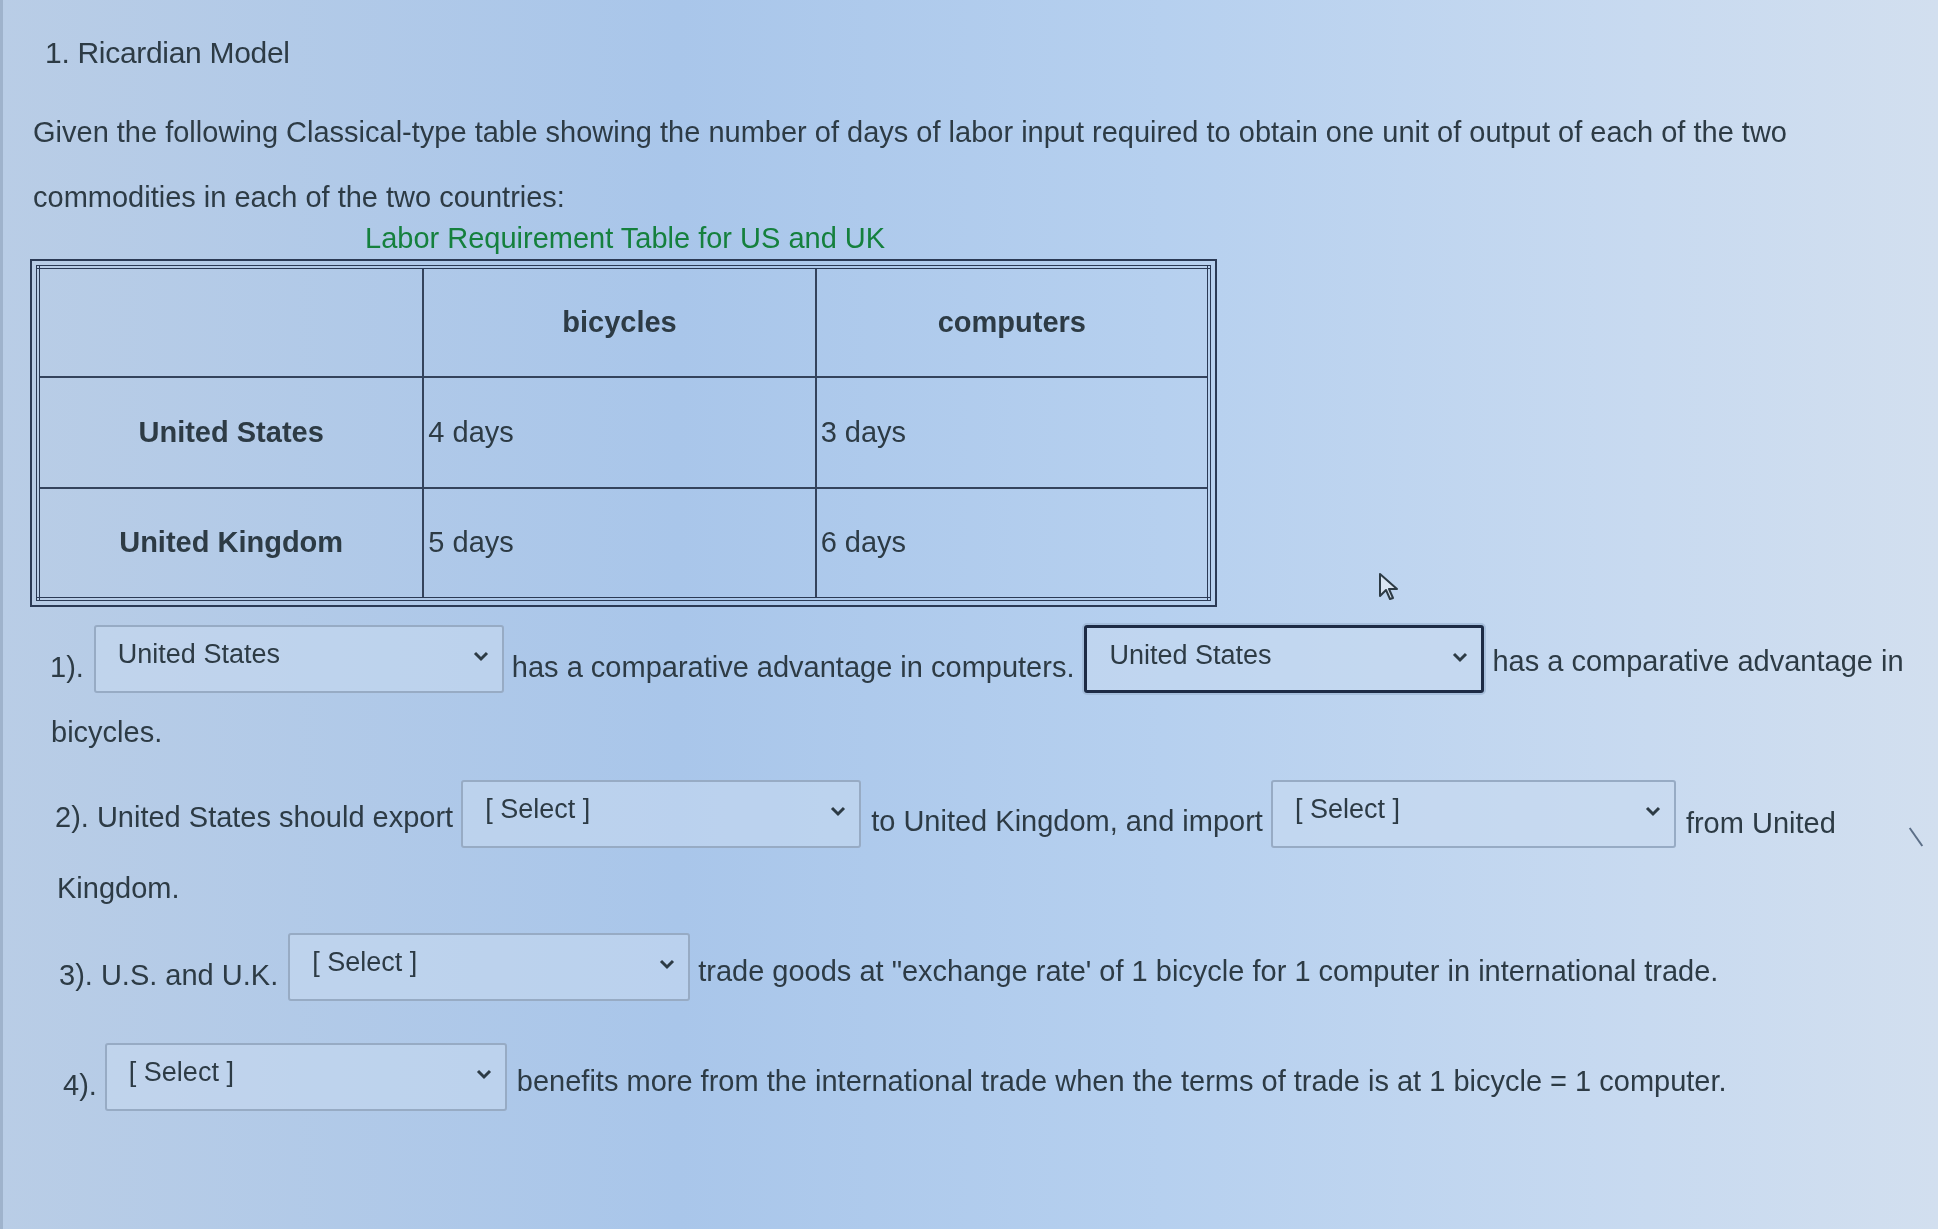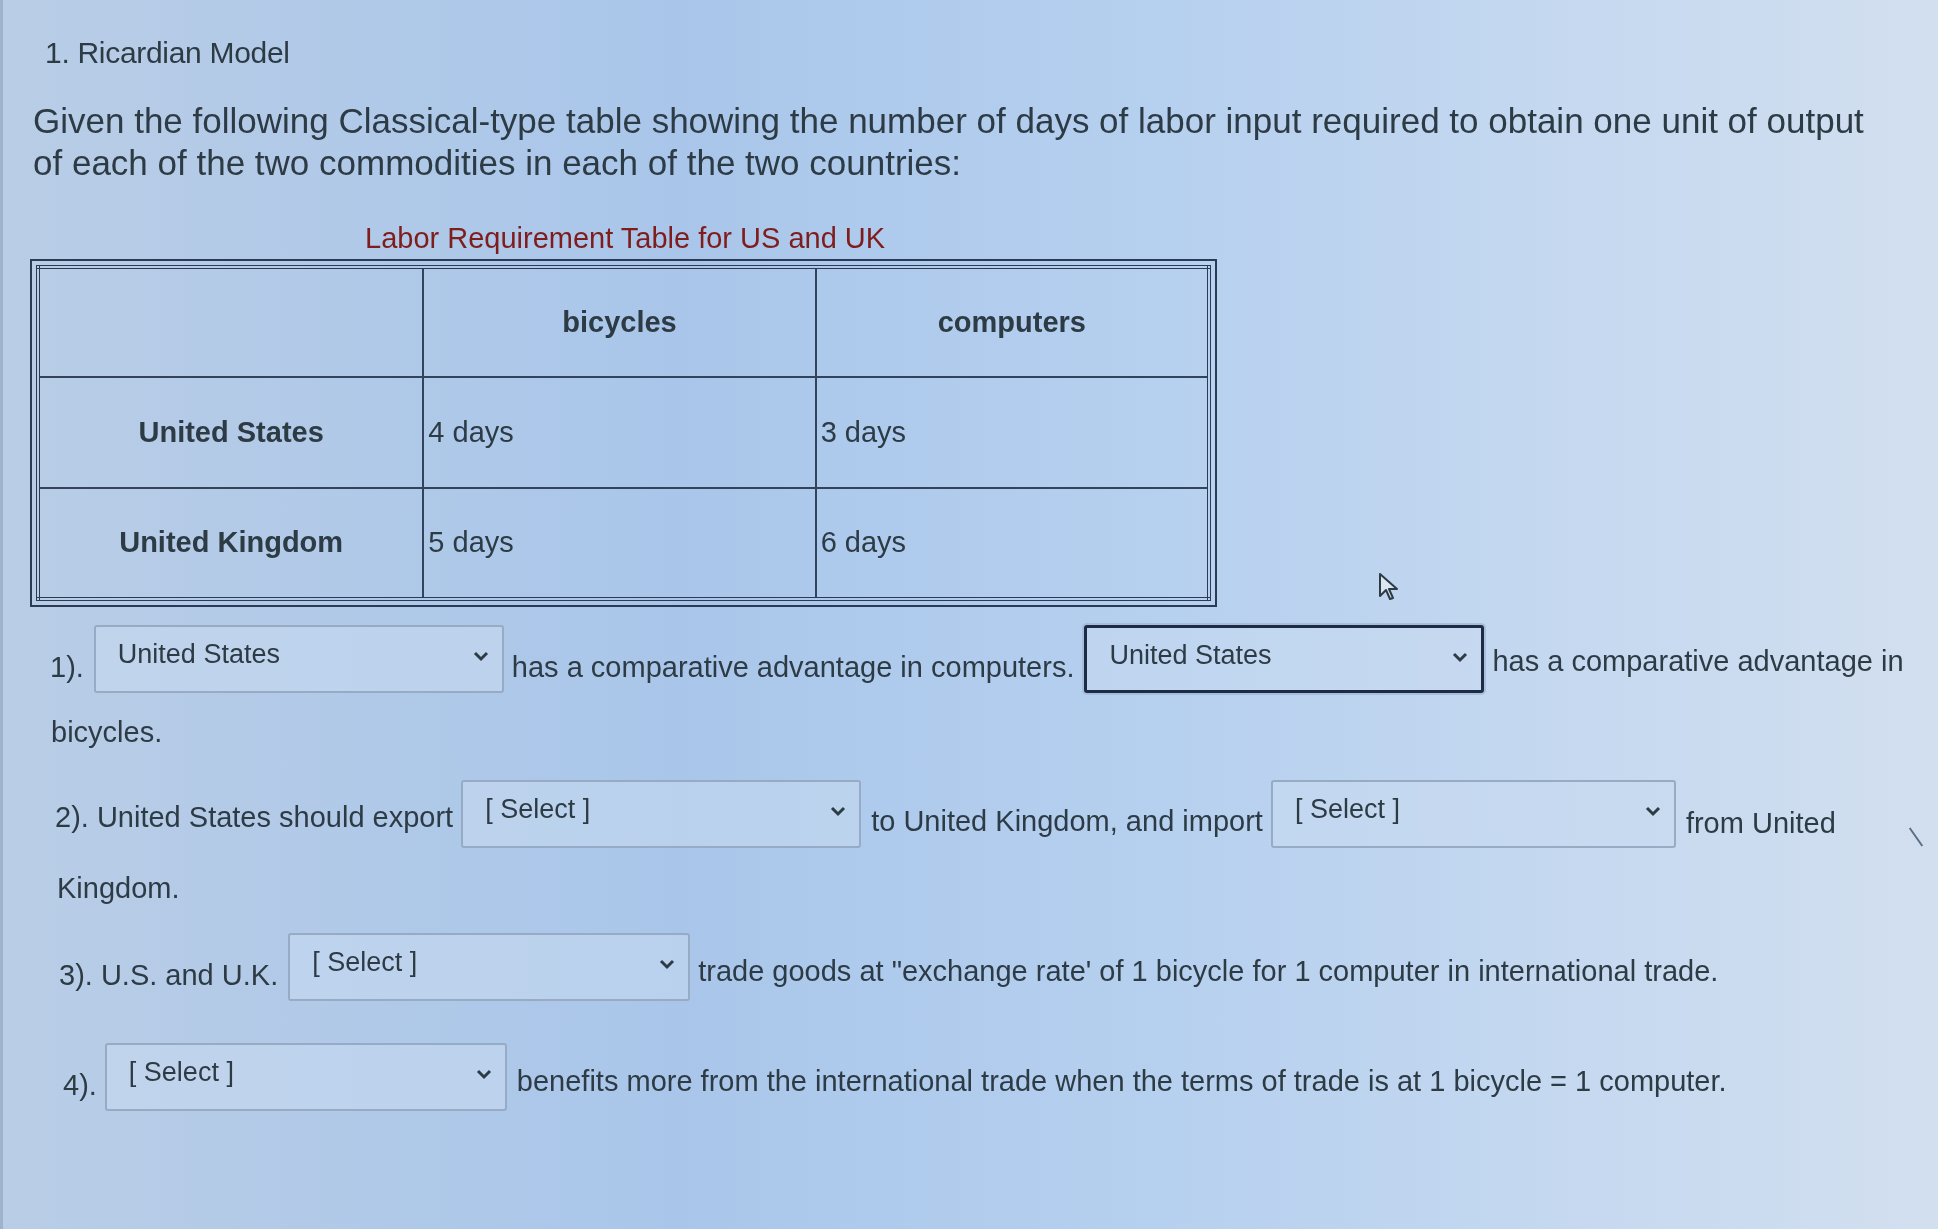--- a/index.html
+++ b/index.html
@@ -31,29 +31,29 @@
       left: 45px; top: 36px;
       font-size: 30px;
       font-weight: normal;
       color: #2d3b45;
       letter-spacing: -0.3px;
     }
     .intro {
       position: absolute;
       left: 33px; top: 100px;
       width: 1860px;
-      font-size: 35px;
-      line-height: 42px;
+      font-size: 29px;
+      line-height: 65px;
       color: #2d3b45;
     }
     .table-caption {
       position: absolute;
       left: 365px; top: 222px;
       font-size: 29px;
-      color: #7f1d1d;
+      color: #15803d;
     }
     .labor-table {
       position: absolute;
       left: 36px; top: 265px;
       width: 1175px;
       height: 336px;
       border-collapse: collapse;
       border: 4px double #2b3a55;
       outline: 2px solid #2b3a55;
       outline-offset: 4px;

